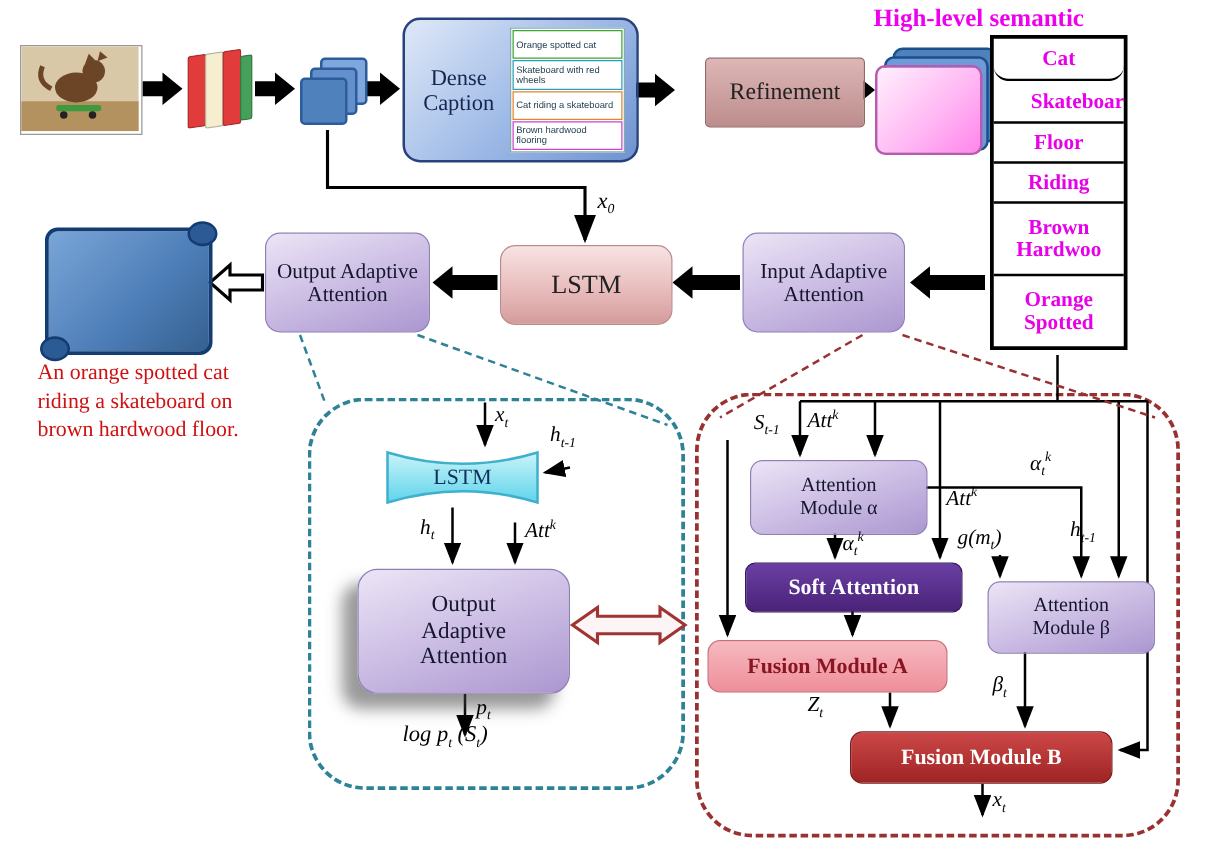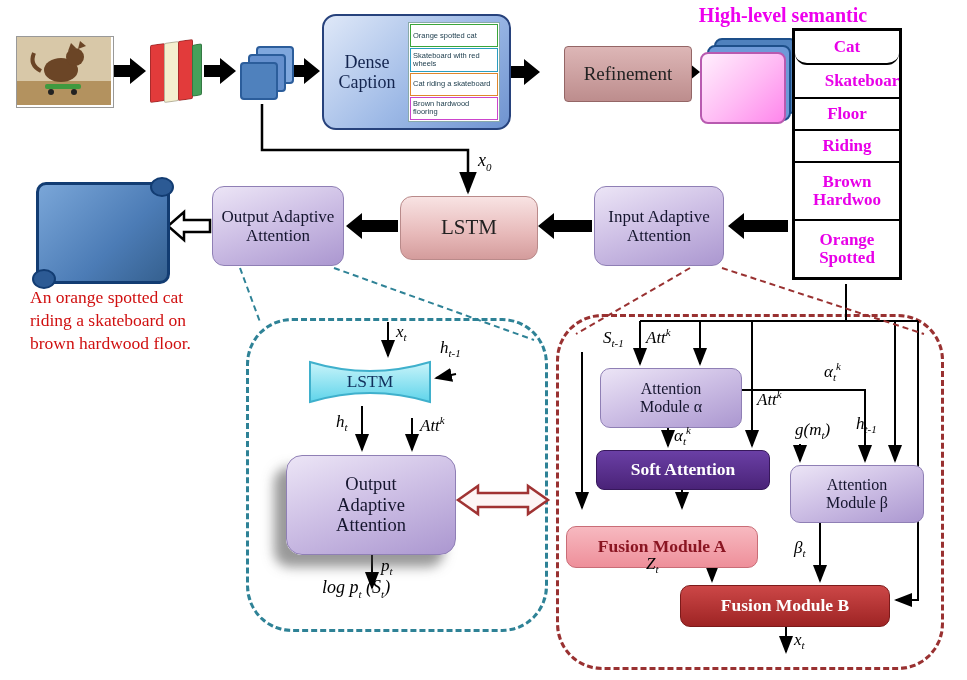--- a/index.html
+++ b/index.html
@@ -222,21 +222,21 @@
 
   <div class="node lav" style="left:600px;top:368px;width:140px;height:58px;font-size:16px;border-radius:10px;">
     <span style="width:110px;">Attention Module α</span>
   </div>
   <div class="node softatt" style="left:596px;top:450px;width:172px;height:38px;font-size:17.5px;">
     <span>Soft Attention</span>
   </div>
   <div class="node lav" style="left:790px;top:465px;width:132px;height:56px;font-size:16px;border-radius:10px;">
     <span style="width:104px;">Attention Module β</span>
   </div>
-  <div class="node fusiona" style="left:566px;top:512px;width:190px;height:40px;font-size:17.5px;margin-top:14px;">
+  <div class="node fusiona" style="left:566px;top:512px;width:190px;height:40px;font-size:17.5px;">
     <span>Fusion Module A</span>
   </div>
   <div class="node fusionb" style="left:680px;top:585px;width:208px;height:40px;font-size:17.5px;">
     <span>Fusion Module B</span>
   </div>
 
   <span class="mlabel" style="left:478px;top:150px;font-size:18px;">
     <span>x</span><sub>0</sub></span>
 
   <span class="mlabel" style="left:396px;top:322px;">
@@ -255,21 +255,21 @@
   <span class="mlabel" style="left:560px;top:328px;margin-left:43px;">
     <span>S</span><sub>t-1</sub></span>
   <span class="mlabel" style="left:646px;top:326px;">
     <span>Att</span><sup>k</sup></span>
   <span class="mlabel" style="left:824px;top:360px;">
     <span>α</span><sub>t</sub><sup>k</sup></span>
   <span class="mlabel" style="left:757px;top:388px;">
     <span>Att</span><sup>k</sup></span>
   <span class="mlabel" style="left:674px;top:424px;">
     <span>α</span><sub>t</sub><sup>k</sup></span>
-  <span class="mlabel" style="left:766px;top:420px;margin-left:29px;">
+  <span class="mlabel" style="left:766px;top:420px;">
     <span>g(m</span><sub>t</sub><span>)</span></span>
   <span class="mlabel" style="left:856px;top:414px;">
     <span>h</span><sub>t-1</sub></span>
   <span class="mlabel" style="left:646px;top:554px;">
     <span>Z</span><sub>t</sub></span>
   <span class="mlabel" style="left:794px;top:538px;">
     <span>β</span><sub>t</sub></span>
   <span class="mlabel" style="left:794px;top:630px;">
     <span>x</span><sub>t</sub></span>
 

